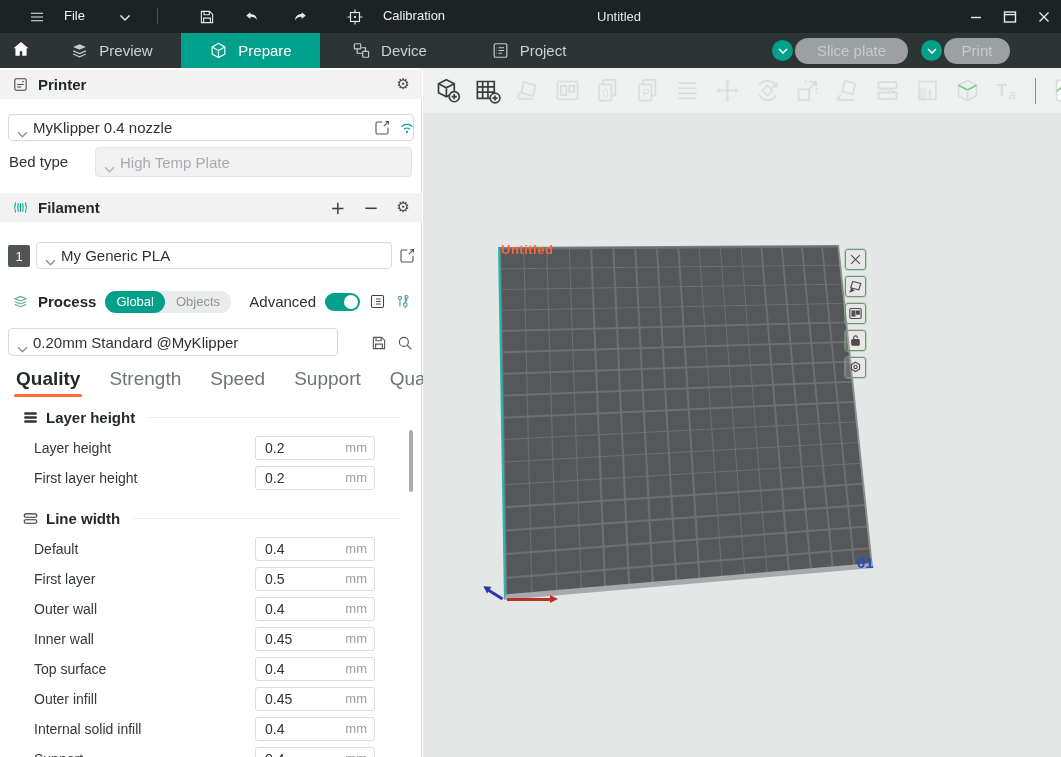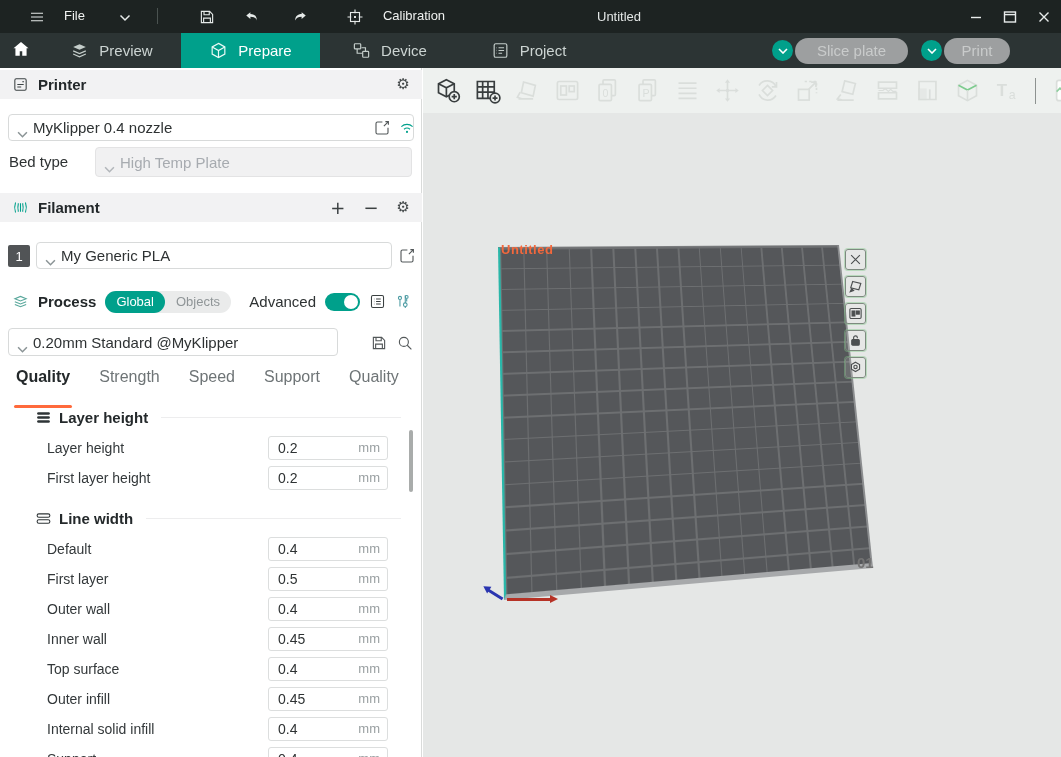--- a/index.html
+++ b/index.html
@@ -59,25 +59,25 @@
 
   .proc-row { position:absolute; left:0; top:219px; width:422px; height:29px; display:flex; align-items:center; padding:0 10px 0 12px; gap:9px; }
   .scope-pill { display:flex; align-items:flex-end; background:#eaebeb; border-radius:11px; height:22px; }
   .scope-seg { font-size:13px; padding:0 11px; height:22px; display:flex; align-items:center; border-radius:11px; color:#8f9597; }
   .scope-seg.on { background:#00a08b; color:#fff; }
   .adv-label { margin-left:auto; font-size:15px; color:#2e3233; }
   .toggle { width:35px; height:18px; border-radius:9px; background:#00a08b; position:relative; flex:none; }
   .toggle .knob { position:absolute; right:2px; top:2px; width:14px; height:14px; border-radius:50%; background:#fff; }
 
   .ptabs { position:absolute; left:0; top:300px; width:422px; height:30px; display:flex; align-items:flex-start; padding-left:16px; gap:29px; }
-  .ptab { font-size:16px; color:#6e7476; padding-bottom:22px; position:relative; }
+  .ptab { font-size:19px; color:#6e7476; padding-bottom:7px; position:relative; }
   .ptab.active { color:#24292b; font-weight:700; }
   .ptab.active::after { content:""; position:absolute; left:-2px; right:-2px; bottom:0; height:3px; border-radius:2px; background:#ff6a3c; }
 
-  .settings { position:absolute; left:0; top:337px; right:0; bottom:0; overflow:hidden; padding-left:22px;margin-left:13px; }
+  .settings { position:absolute; left:0; top:337px; right:0; bottom:0; overflow:hidden; padding-left:22px; }
   .sgroup-h { display:flex; align-items:center; height:24px; gap:7px; margin-bottom:5px; }
   .sgroup-h .ic { width:17px; height:17px; color:#2e3436; flex:none; }
   .sgroup-h .ic svg { width:100%; height:100%; stroke:currentColor; fill:none; stroke-width:1.5; }
   .sgtitle { font-size:15px; font-weight:700; color:#24292b; white-space:nowrap; }
   .srule { flex:1; height:1px; background:#ededee; margin:0 20px 0 6px; }
   .srow { position:relative; height:30px; }
   .slabel { position:absolute; left:12px; top:0; line-height:28px; font-size:14px; color:#33383a; }
   .sinput { position:absolute; left:233px; top:2px; width:120px; height:24px; border:1px solid #dcdede; border-radius:3px; background:#fff; }
   .sval { position:absolute; left:9px; top:0; line-height:22px; font-size:14px; color:#2e3233; }
   .sunit { position:absolute; right:7px; top:0; line-height:22px; font-size:13px; color:#9aa0a2; }
@@ -100,21 +100,21 @@
       repeating-linear-gradient(to right, #6d6f71 0 1.5px, transparent 1.5px 21.875px),
       repeating-linear-gradient(to bottom, #6d6f71 0 1.5px, transparent 1.5px 21.875px);
     border-top:1.5px solid #7c7e80;
     border-left:2px solid #2ab7a9;
     border-right:2px solid #8b8d8f;
     border-bottom:5px solid #a7a9ab;
     transform-origin:0 0;
     transform: matrix3d(1.07483,0.037057,0,0.000241686, -0.002229,0.881371,0,-0.000239086, 0,0,1,0, 75,179,0,1);
   }
   .plate-name { position:absolute; left:78px; top:174px; font-size:13px; font-weight:700; color:#f4683c; letter-spacing:.5px; z-index:2; }
-  .plate-num { position:absolute; left:434px; top:486px; font-size:15px; font-weight:700; color:#737373; z-index:2; }
+  .plate-num { position:absolute; left:434px; top:486px; font-size:15px; font-weight:700; color:#1d4ed8; z-index:2; }
   .plate-tools { position:absolute; left:422px; top:181px; display:flex; flex-direction:column; gap:6px; z-index:2; }
   .pt-btn { width:21px; height:21px; border:1px solid #7d8a7f; border-radius:3px; box-shadow:0 0 0 1px rgba(130,200,140,.45); display:flex; align-items:center; justify-content:center; color:#4c4f50; background:rgba(235,237,235,.15); }
   .pt-btn svg { width:15px; height:15px; stroke:currentColor; fill:none; stroke-width:1.8; }
 
   .axis-x { position:absolute; left:84px; top:530px; width:44px; height:2.5px; background:#b63226; z-index:2; }
   .axis-x::after { content:""; position:absolute; right:-7px; top:-3.2px; border-left:8px solid #b63226; border-top:4.5px solid transparent; border-bottom:4.5px solid transparent; }
   .axis-z { position:absolute; left:64px; top:525px; width:17px; height:2.5px; background:#2a35b0; transform:rotate(32deg); z-index:2; }
   .axis-z::before { content:""; position:absolute; left:-6px; top:-3px; border-right:7px solid #2a35b0; border-top:4px solid transparent; border-bottom:4px solid transparent; }
 </style>
 </head>

